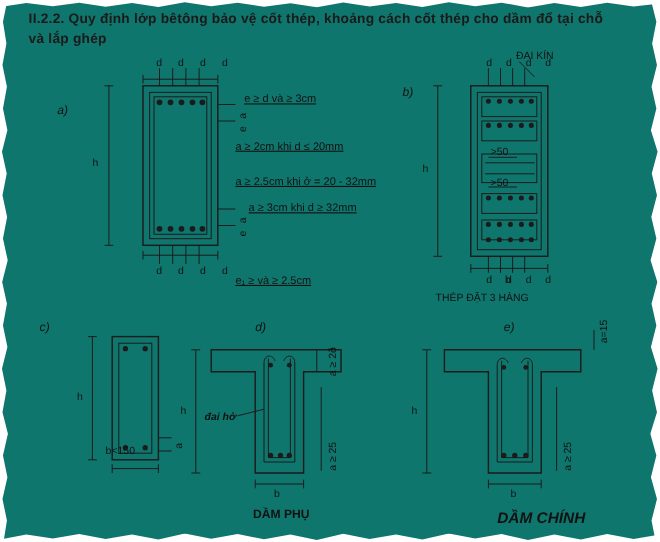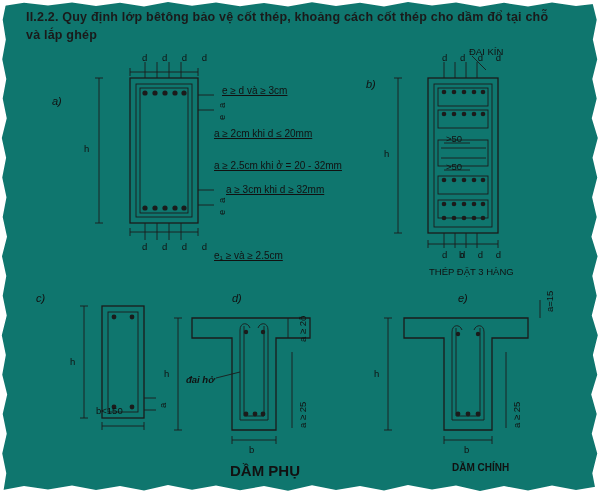--- a/index.html
+++ b/index.html
@@ -172,21 +172,21 @@
     <line class="ln thin" x1="444" y1="143" x2="470" y2="143"></line>
     <line class="ln thin" x1="444" y1="170" x2="470" y2="170"></line>
   </svg>
   <div class="lbl" style="left:458px;top:46px;margin-left:11px;">ĐAI KÍN</div>
   <div class="lbl" style="left:442px;top:52px;letter-spacing:5px;">d d d d</div>
   <div class="lbl" style="left:442px;top:249px;letter-spacing:5px;">d d d d</div>
   <div class="lbl" style="left:384px;top:148px;">h</div>
   <div class="lbl" style="left:459px;top:249px;">b</div>
   <div class="lbl" style="left:446px;top:133px;">&gt;50</div>
   <div class="lbl" style="left:446px;top:161px;">&gt;50</div>
-  <div class="lbl" style="left:429px;top:266px;text-align:right;">THÉP ĐẶT 3 HÀNG</div>
+  <div class="lbl" style="left:396px;top:266px;text-align:right;">THÉP ĐẶT 3 HÀNG</div>
 
   <div class="tag" style="left:36px;top:292px;">c)</div>
   <svg width="600" height="493">
     <rect class="ln med" x="102" y="306" width="42" height="112"></rect>
     <rect class="ln thin" x="108" y="312" width="30" height="100"></rect>
     <circle class="bar" cx="114" cy="317" r="2.4"></circle>
     <circle class="bar" cx="132" cy="317" r="2.4"></circle>
     <circle class="bar" cx="114" cy="407" r="2.4"></circle>
     <circle class="bar" cx="132" cy="407" r="2.4"></circle>
 
@@ -233,21 +233,21 @@
 
     <line class="ln thin" x1="292" y1="352" x2="292" y2="428"></line>
 
     <line class="ln thin" x1="216" y1="378" x2="240" y2="372"></line>
   </svg>
   <div class="lbl" style="left:164px;top:368px;">h</div>
   <div class="lbl" style="left:249px;top:444px;">b</div>
   <div class="lbl rot" style="left:297px;top:342px;transform:rotate(-90deg);">a ≥ 2ð</div>
   <div class="lbl rot" style="left:297px;top:428px;transform:rotate(-90deg);">a ≥ 25</div>
   <div class="lbl" style="left:186px;top:374px;font-style:italic;font-weight:bold;">đai hở</div>
-  <div class="lbl b" style="left:230px;top:462px;font-size:15px;">DẦM PHỤ</div>
+  <div class="lbl b" style="left:230px;top:462px;font-size:11px;">DẦM PHỤ</div>
 
   <div class="tag" style="left:458px;top:292px;">e)</div>
   <svg width="600" height="493">
     <path class="ln med" d="M404 318 L528 318 L528 338 L492 338 L492 430 L444 430 L444 338 L404 338 Z"></path>
     <path class="ln thin" d="M452 332 L452 420 L484 420 L484 332"></path>
     <path class="ln thin" d="M456 328 L456 416 L480 416 L480 328"></path>
     <path class="ln thin" d="M452 332 C452 324 460 324 462 330"></path>
     <path class="ln thin" d="M484 332 C484 324 476 324 474 330"></path>
     <circle class="bar" cx="458" cy="414" r="2.4"></circle>
     <circle class="bar" cx="468" cy="414" r="2.4"></circle>
@@ -264,19 +264,19 @@
     <line class="ln thin" x1="492" y1="436" x2="492" y2="444"></line>
 
     <line class="ln thin" x1="540" y1="300" x2="540" y2="318"></line>
 
     <line class="ln thin" x1="506" y1="352" x2="506" y2="428"></line>
   </svg>
   <div class="lbl" style="left:374px;top:368px;">h</div>
   <div class="lbl" style="left:464px;top:444px;">b</div>
   <div class="lbl rot" style="left:544px;top:312px;transform:rotate(-90deg);">a=15</div>
   <div class="lbl rot" style="left:511px;top:428px;transform:rotate(-90deg);">a ≥ 25</div>
-  <div class="lbl b" style="left:452px;top:462px;font-size:10px;">DẦM CHÍNH</div>
+  <div class="lbl b" style="left:452px;top:462px;font-size:14px;font-style:italic;">DẦM CHÍNH</div>
 
   <div class="edge top"></div>
   <div class="edge bottom"></div>
   <div class="edge left"></div>
   <div class="edge right"></div>
 </div>
 
 </body></html>

